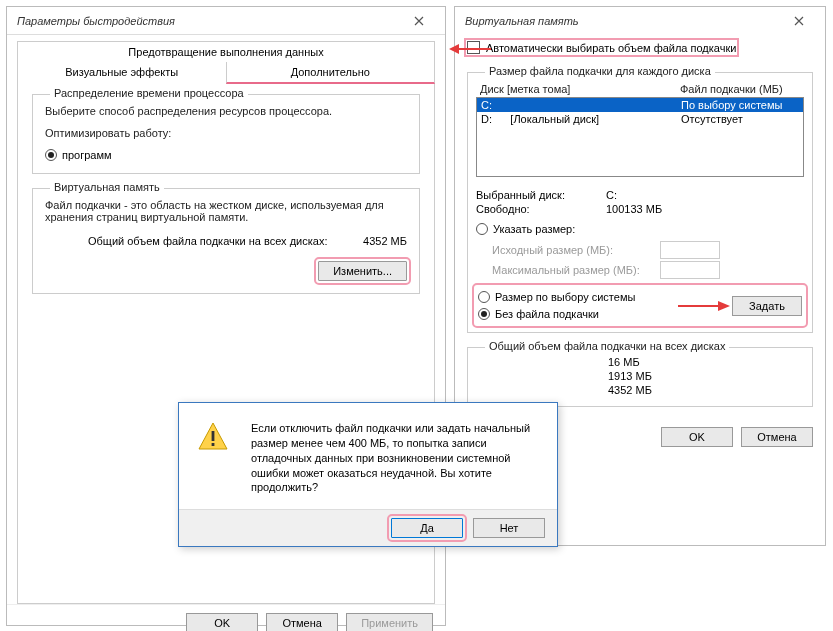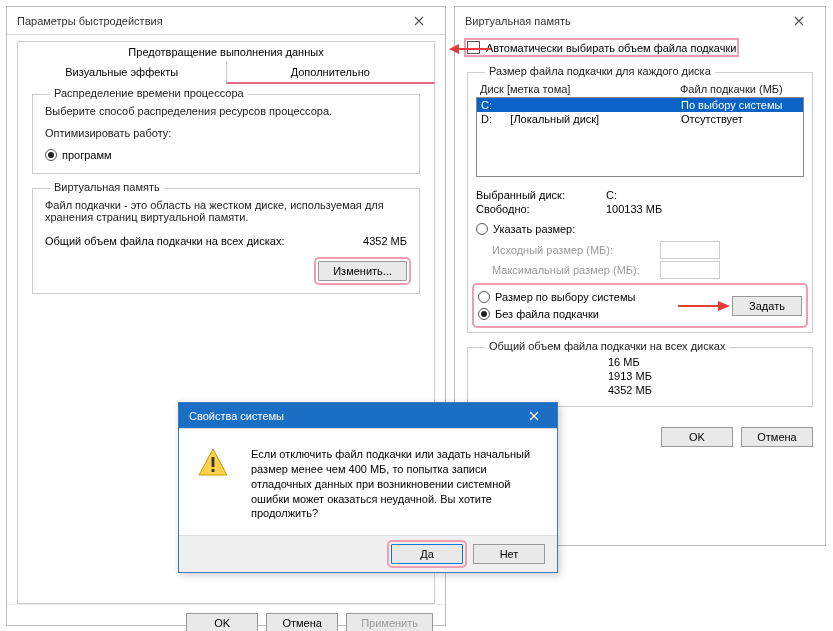--- a/index.html
+++ b/index.html
@@ -1,20 +1,20 @@
 <!DOCTYPE html>
 <html><head>
 <meta charset="utf-8">
 <style>
   * { box-sizing: border-box; margin: 0; padding: 0; font-family: "Segoe UI", Tahoma, sans-serif; font-size: 11px; }
   body { background: #fff; width: 833px; height: 631px; position: relative; overflow: hidden; }
   .window { position: absolute; background: #fff; border: 1px solid #bbb; }
   .titlebar { display: flex; align-items: center; justify-content: space-between; height: 28px; padding: 0 6px 0 10px; border-bottom: 1px solid #ddd; }
   .titlebar-vm { border-bottom: none; }
-  .title-text { color: #333; }
+  .title-text { color: #333; font-style: italic; }
   .close-btn { width: 40px; height: 22px; display: flex; align-items: center; justify-content: center; color: #555; cursor: default; }
   .close-btn svg { width: 10px; height: 10px; }
   .tabs { display: flex; margin: 6px 10px 0 10px; }
   .tab { flex: 1; text-align: center; padding: 4px 0; border: 1px solid #ccc; border-bottom: none; background: #fff; }
   .tab.top { border-right: none; }
   .tab.top:last-child { border-right: 1px solid #ccc; }
   .tab.bottom { border-top: none; }
   .tab.bottom:first-child { border-right: none; }
   .tab-underline { border-bottom: 2px solid #e86a8a; }
   .content { padding: 10px 14px; }
@@ -82,21 +82,21 @@
           <span class="radio-circle checked"></span>
           <span>программ</span>
         </label>
       </div>
     </div>
 
     <div class="group">
       <span class="group-title">Виртуальная память</span>
       <p class="text" style="margin-bottom:12px;">Файл подкачки - это область на жестком диске, используемая для хранения страниц виртуальной памяти.</p>
       <div style="display:flex; justify-content:space-between; margin-bottom:14px;">
-        <span style="max-width:250px;">Общий объем файла подкачки на всех дисках:</span>
+        <span style="max-width:250px;margin-left:43px;">Общий объем файла подкачки на всех дисках:</span>
         <span>4352 МБ</span>
       </div>
       <div style="display:flex; justify-content:flex-end;">
         <span class="btn pink-outline"><span>Изменить...</span></span>
       </div>
     </div>
   </div>
   <div class="btn-row">
     <span class="btn"><span>OK</span></span>
     <span class="btn"><span>Отмена</span></span>
@@ -202,28 +202,20 @@
     </div>
 
     <div style="display:flex; gap:8px; justify-content:flex-end; padding:6px 0 10px 0;">
       <span class="btn"><span>OK</span></span>
       <span class="btn"><span>Отмена</span></span>
     </div>
   </div>
 </div>
 
 <div class="msgbox" style="left:178px; top:402px; width:380px;">
-  <div class="titlebar">
-    <span class="title-text">Свойства системы</span>
-    <div class="close-btn">
-      <svg viewBox="0 0 10 10">
-          <path d="M1 1 L9 9 M9 1 L1 9" stroke="#fff" stroke-width="1.4"></path>
-        </svg>
-    </div>
-  </div>
   <div class="msg-body">
     <svg class="warn-icon" viewBox="0 0 32 32">
       <polygon points="16,2 30,28 2,28" fill="#ffd24a" stroke="#c79a00" stroke-width="1"></polygon>
       <rect x="14.6" y="10" width="2.8" height="10" fill="#333"></rect>
       <rect x="14.6" y="22" width="2.8" height="3" fill="#333"></rect>
     </svg>
     <p style="line-height:1.35;">Если отключить файл подкачки или задать начальный размер менее чем 400 МБ, то попытка записи отладочных данных при возникновении системной ошибки может оказаться неудачной. Вы хотите продолжить?</p>
   </div>
   <div class="msg-btns">
     <span class="btn default pink-outline"><span>Да</span></span>

